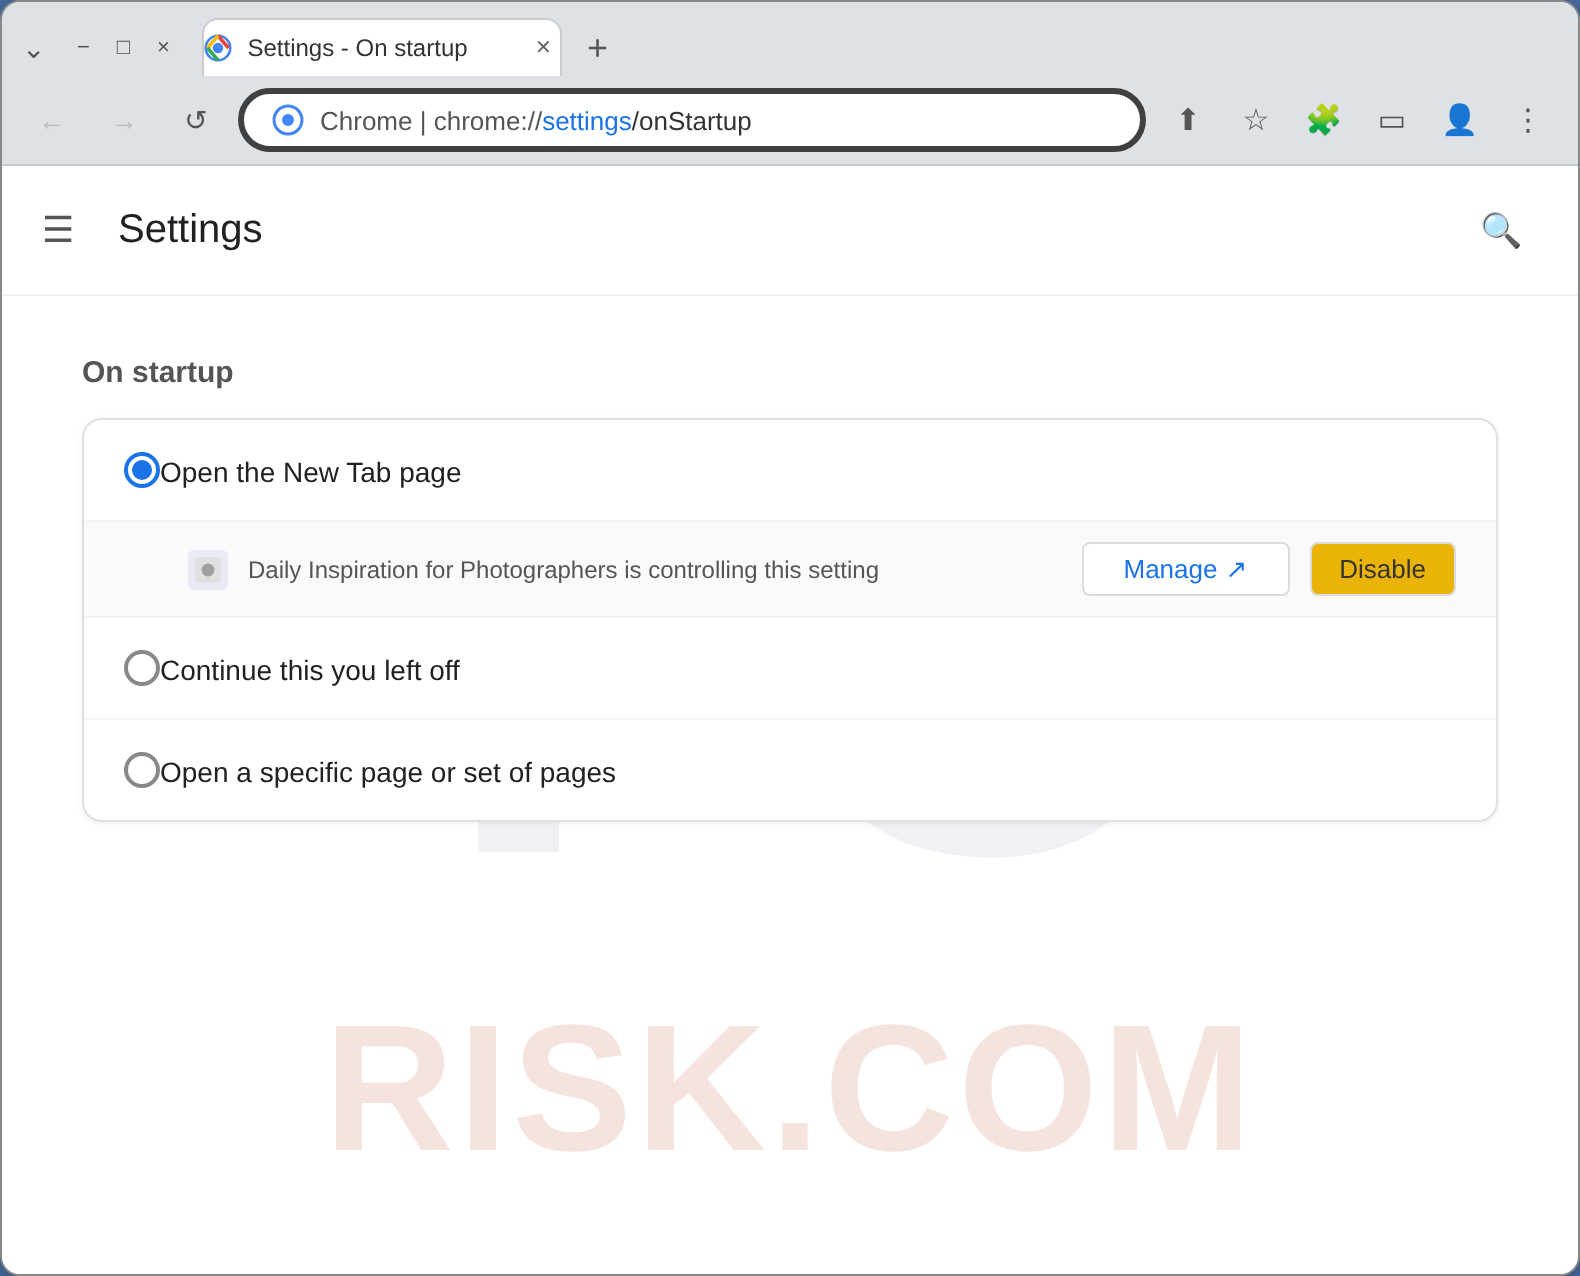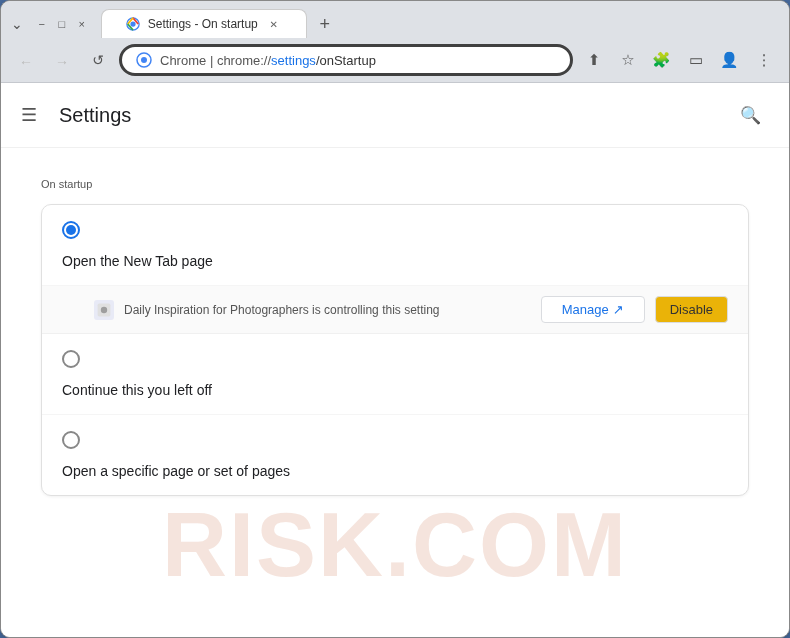--- a/index.html
+++ b/index.html
@@ -33,21 +33,21 @@
     }
     .tab-strip {
       display: flex;
       align-items: flex-end;
       flex: 1;
       gap: 0;
     }
     .tab {
       background: #ffffff;
       border-radius: 8px 8px 0 0;
-      padding: 6px 24px;
+      padding: 6px 0;
       display: flex;
       align-items: center;
       gap: 8px;
       min-width: 180px;
       max-width: 240px;
       font-size: 12px;
       color: #333;
       border: 1px solid #ccc;
       border-bottom: none;
       position: relative;
@@ -247,41 +247,39 @@
       color: #555;
     }
     .settings-body {
       flex: 1;
       padding: 30px 40px;
       overflow-y: auto;
       position: relative;
       z-index: 1;
     }
     .section-label {
-      font-size: 11px;
+      font-size: 15px;
       color: #555;
       margin-bottom: 14px;
-      font-weight: 400;
+      font-weight: 700;
     }
     .card {
       background: #fff;
       border: 1px solid #e0e0e0;
       border-radius: 10px;
       padding: 0;
       overflow: hidden;
       box-shadow: 0 1px 3px rgba(0,0,0,0.06);
     }
     .radio-row {
       display: flex;
-      align-items: flex-start;
+      align-items: flex-end;
       padding: 16px 20px;
-      gap: 14px;
       border-bottom: 1px solid #f5f5f5;
       cursor: pointer;
-      flex-direction: column;
     }
     .radio-row:last-child { border-bottom: none; }
     .radio-input {
       width: 18px;
       height: 18px;
       border-radius: 50%;
       border: 2px solid #1a73e8;
       flex-shrink: 0;
       display: flex;
       align-items: center;

